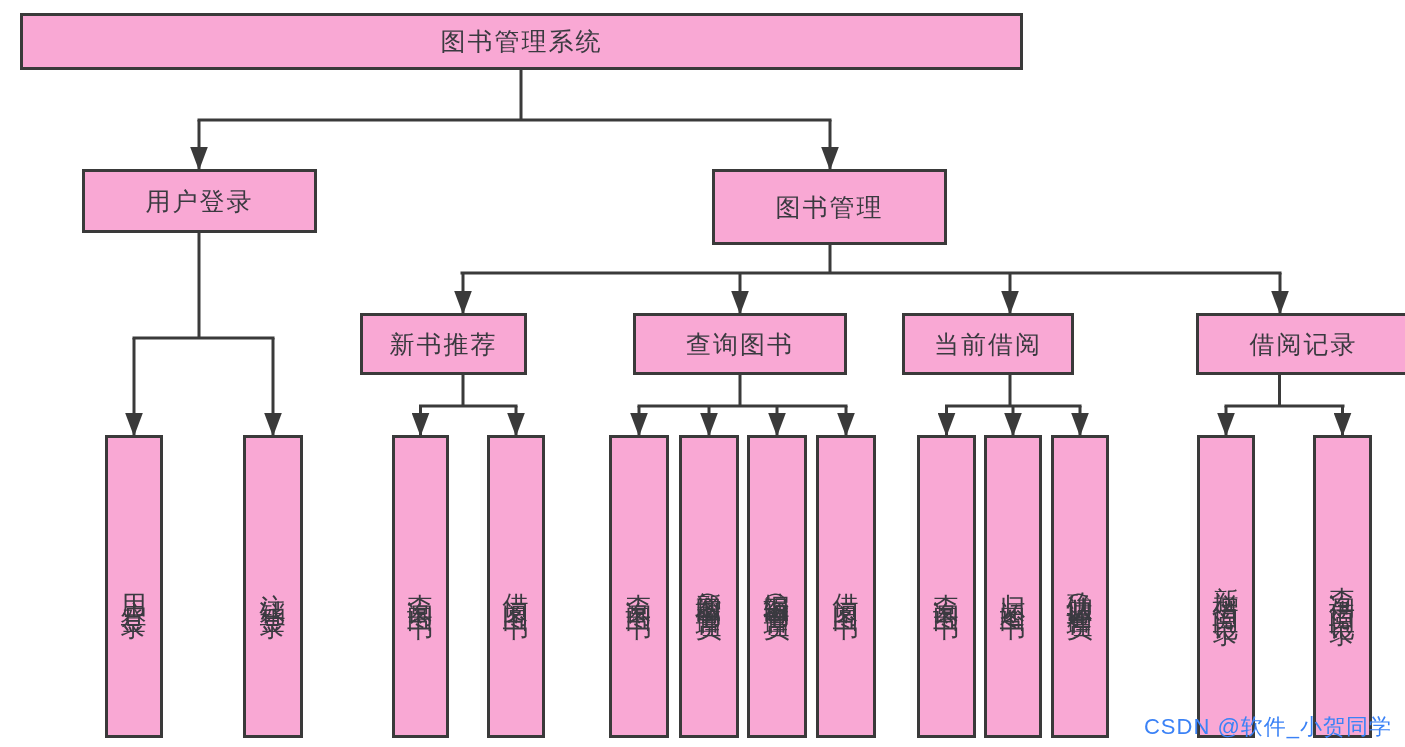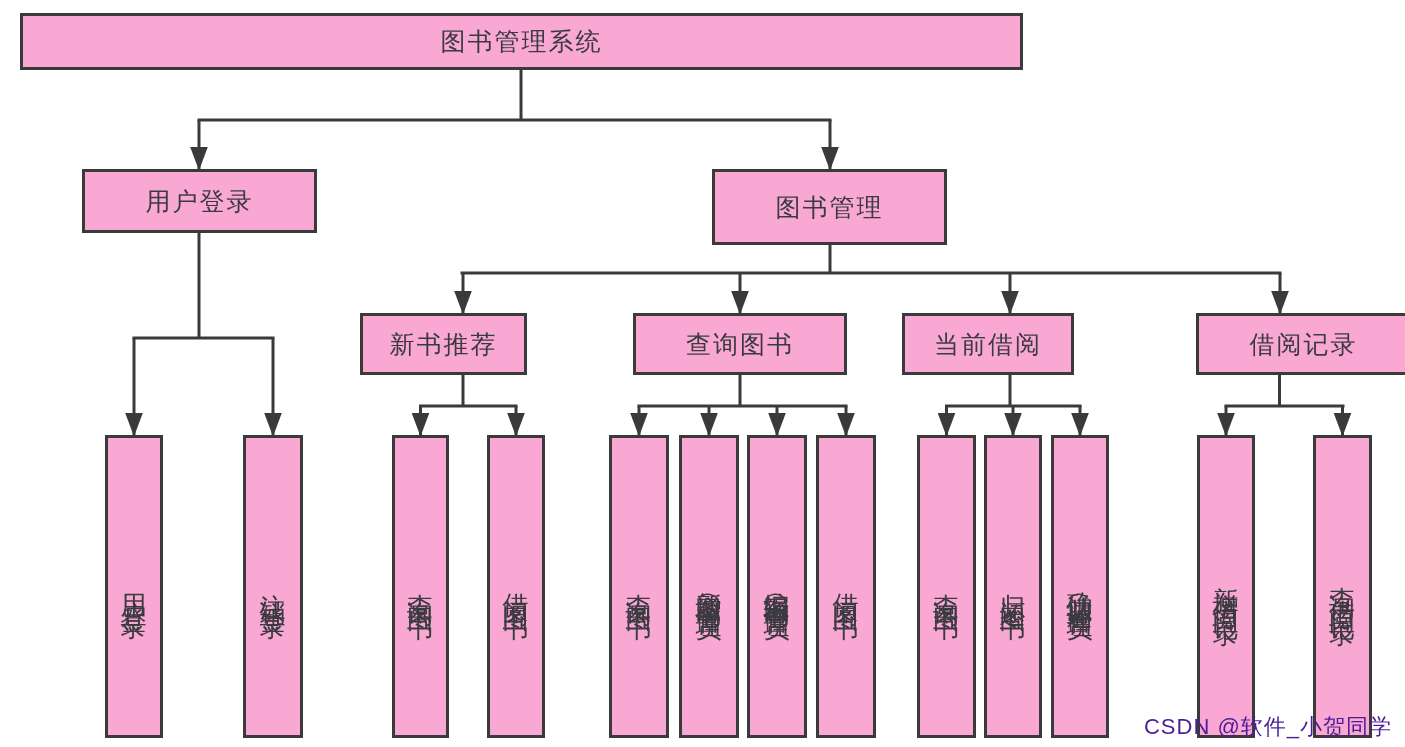--- a/index.html
+++ b/index.html
@@ -83,21 +83,21 @@
     stroke: #3a3a3a;
     stroke-width: 3;
     fill: none;
     marker-end: url(#arrowhead);
   }
   #watermark {
     position: absolute;
     right: 13px;
     bottom: 5px;
     font-size: 22px;
-    color: #4c1d95;
+    color: #3b82f6;
     letter-spacing: 1px;
     white-space: nowrap;
   }
 </style>
 </head>
 <body>
 
 <div id="stage">
 
   <svg id="connectors" viewBox="0 0 1405 747" xmlns="http://www.w3.org/2000/svg">

